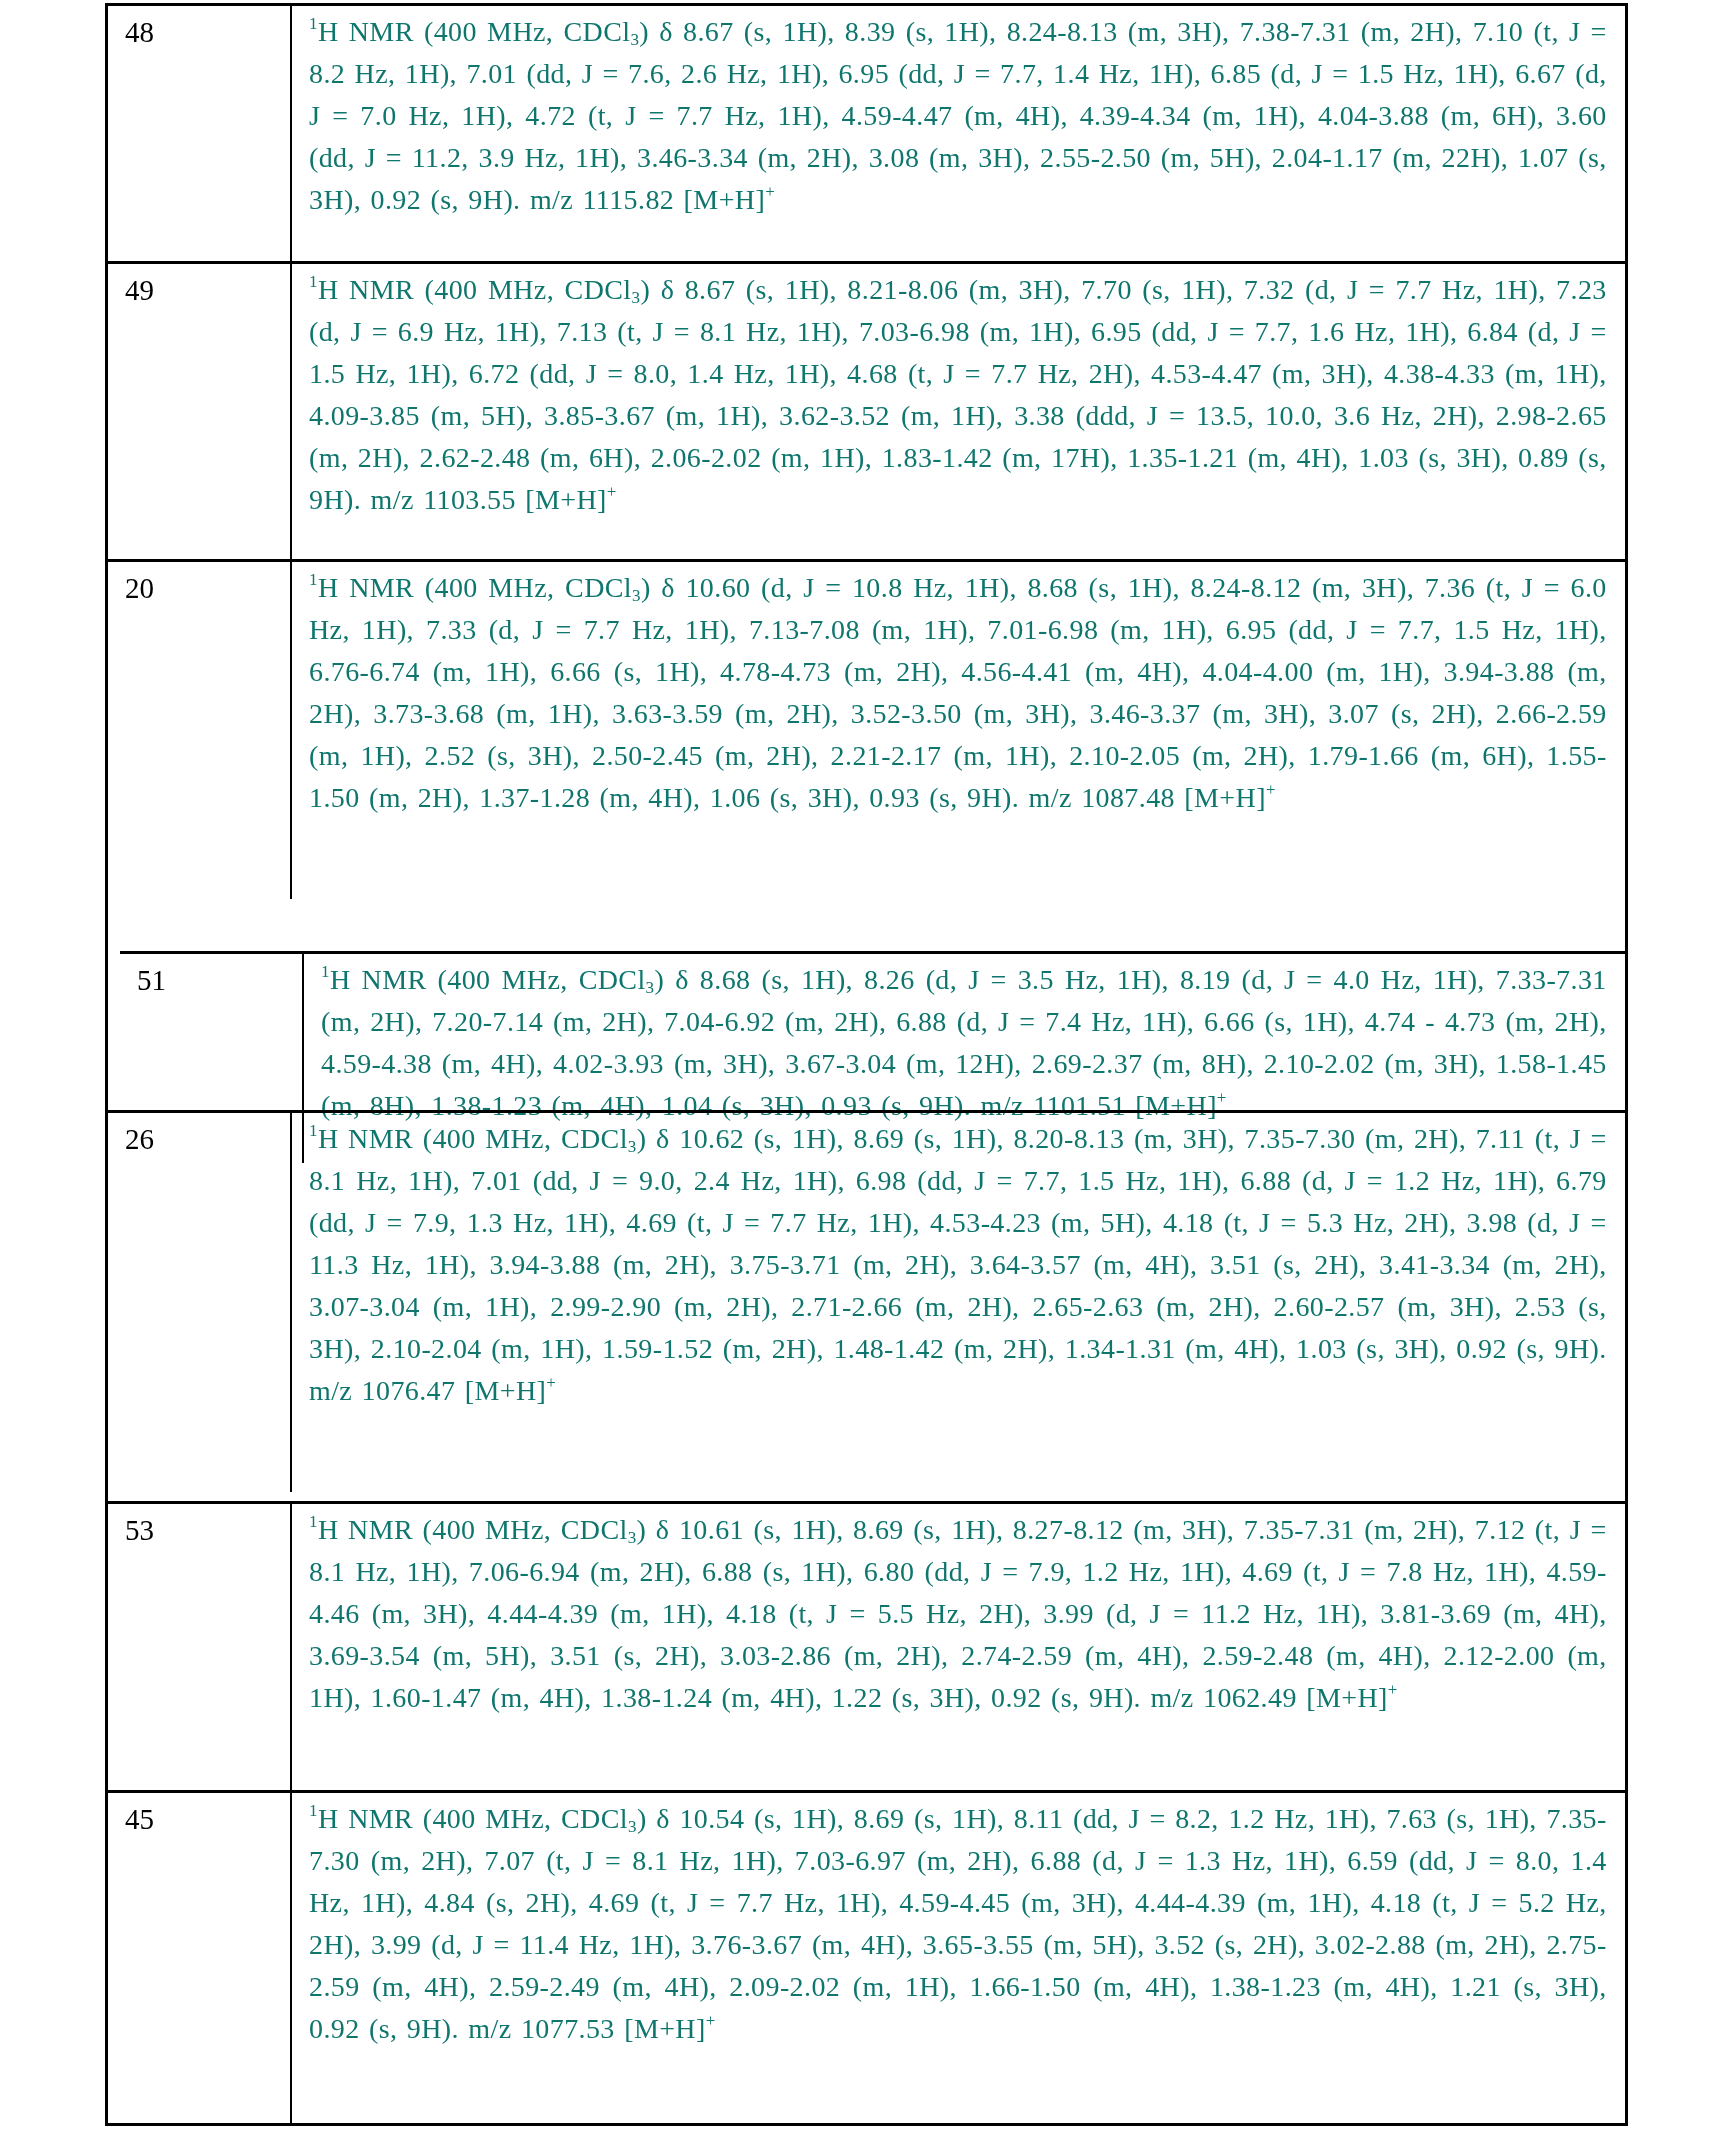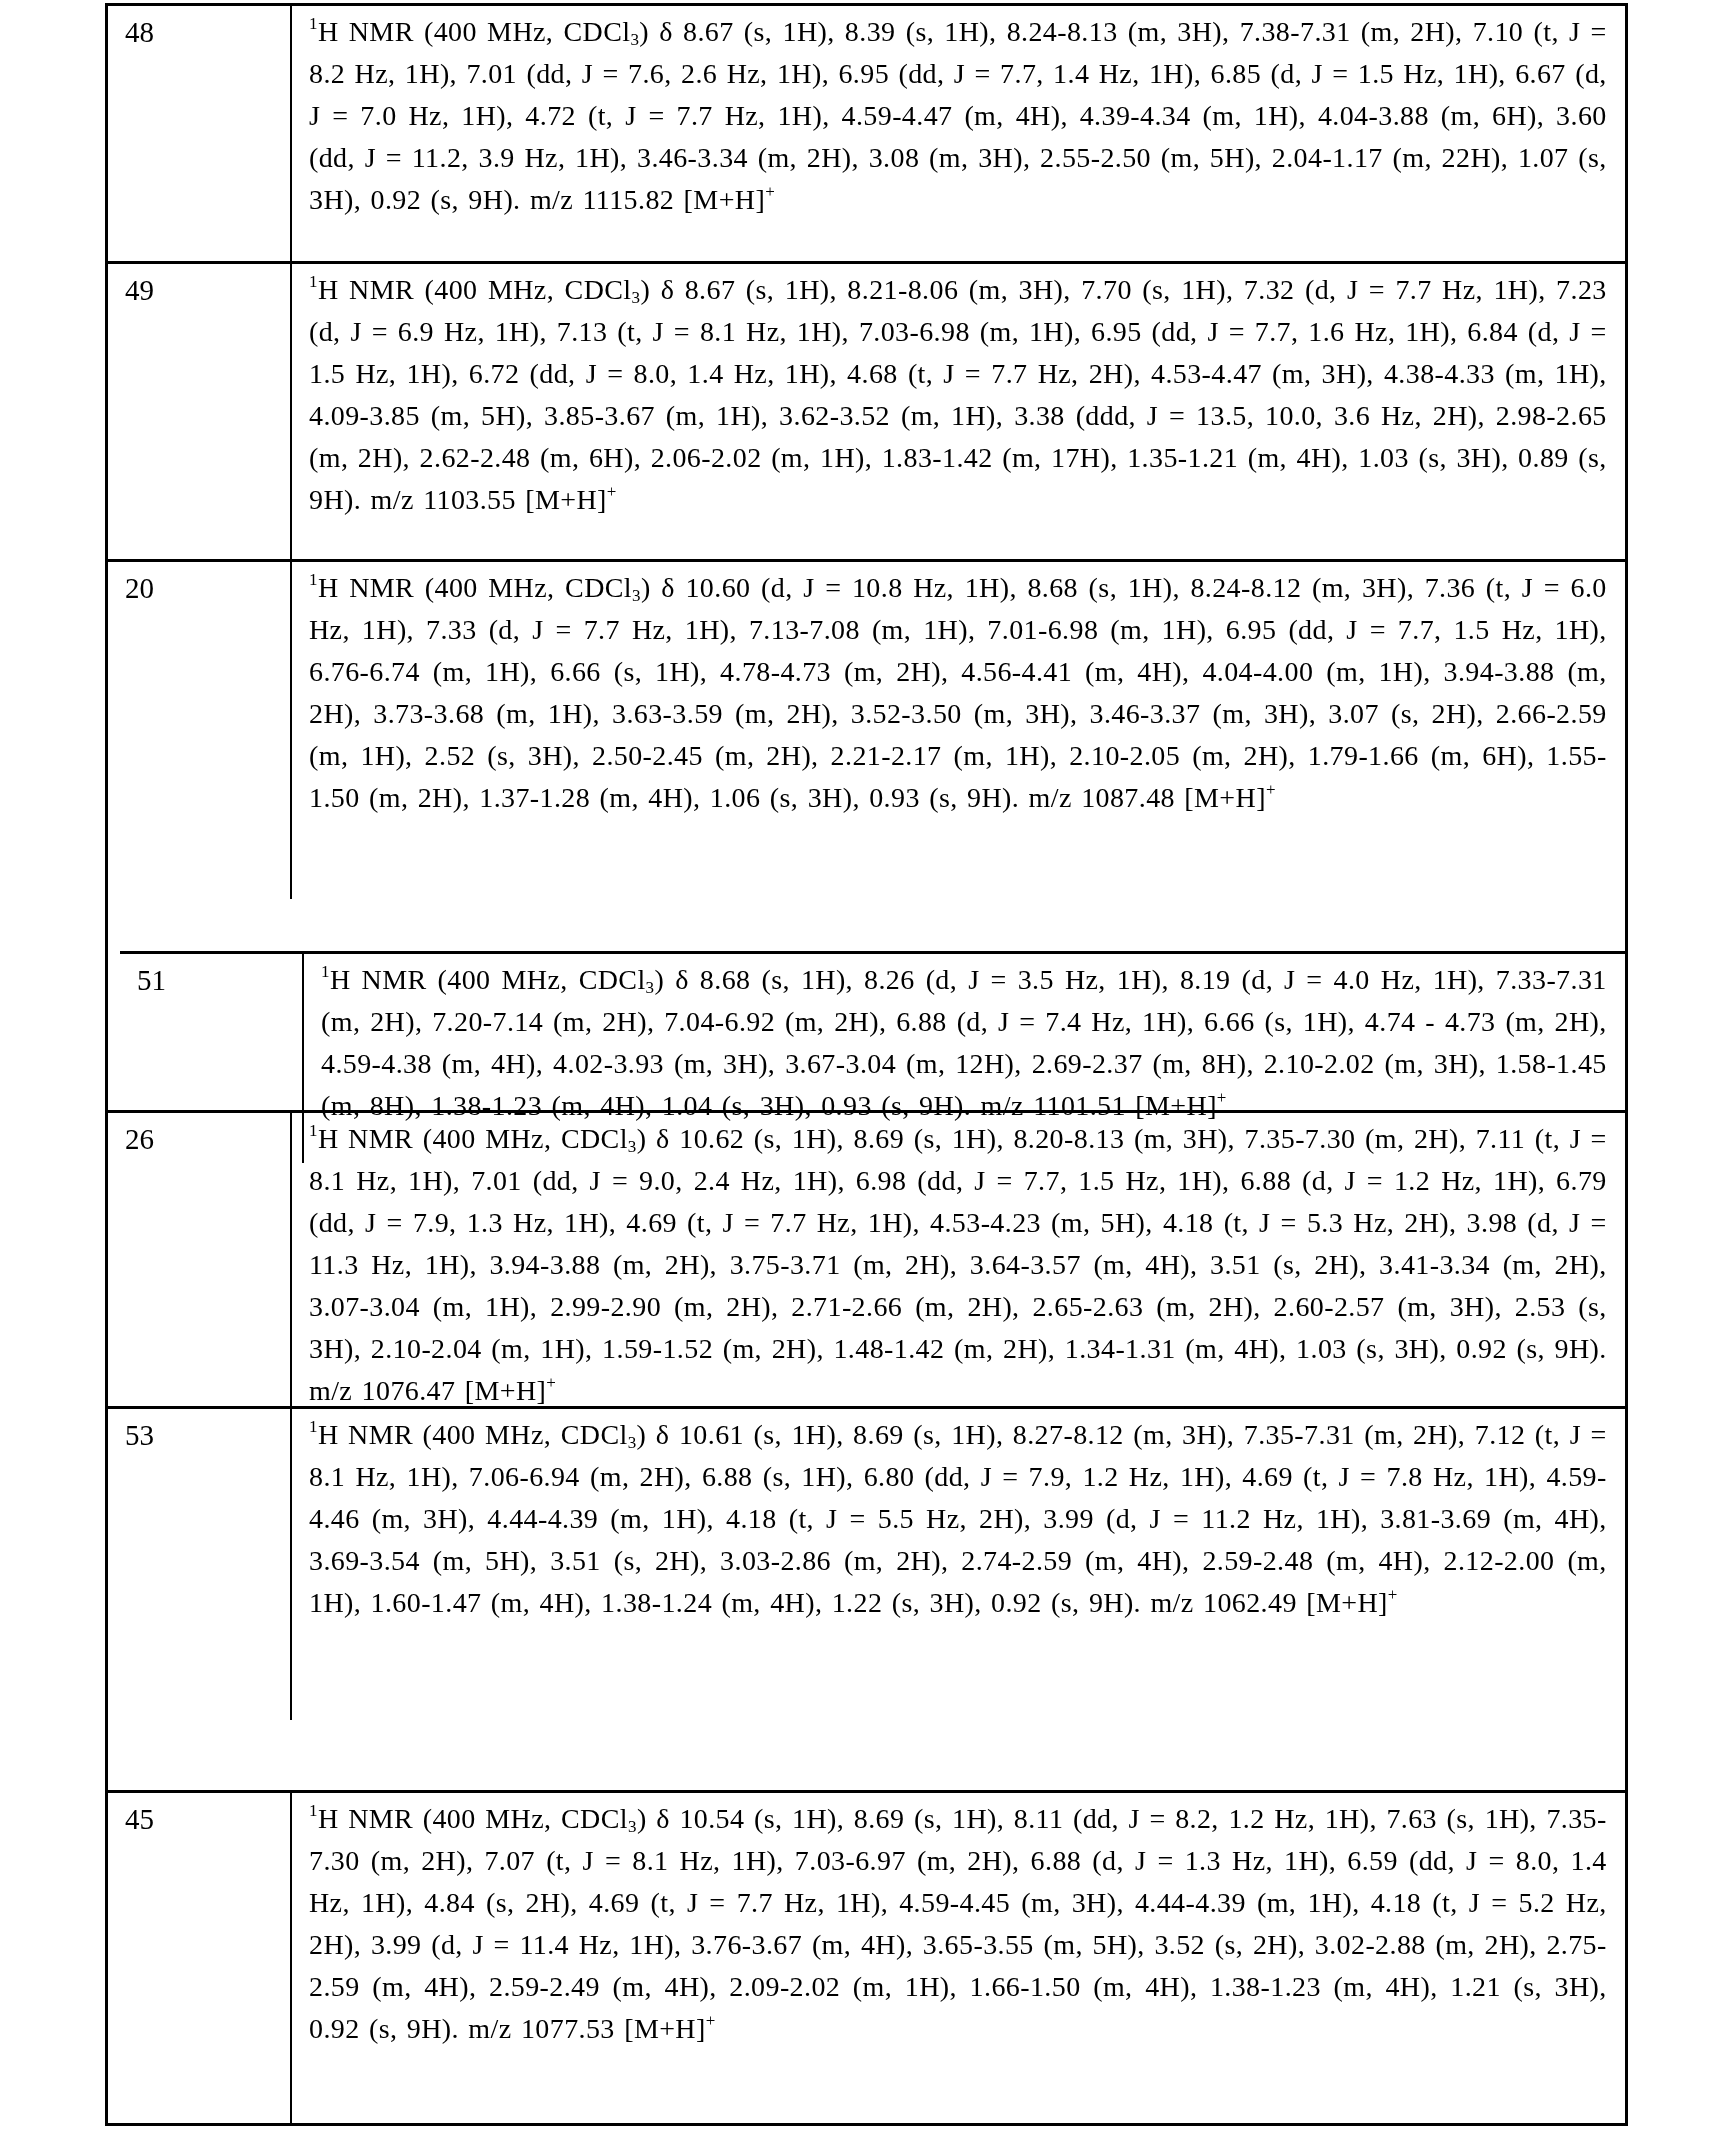--- a/index.html
+++ b/index.html
@@ -13,21 +13,21 @@
   .cell-num {
     position: absolute; left: 0; top: 0; bottom: 0; width: 184px;
     border-right: 2.6px solid #000; box-sizing: border-box;
     font-family: "Liberation Serif", "DejaVu Serif", serif;
     font-size: 29px; line-height: 42px; padding: 5.2px 0 0 17px; color: #000000;
   }
   .cell-data {
     position: absolute; left: 184px; right: 0; top: 0; bottom: 0;
     padding: 5.2px 18.3px 0 17px; box-sizing: border-box;
     font-family: "Liberation Serif", "DejaVu Serif", serif;
-    font-size: 28px; line-height: 42px; color: #000000;
+    font-size: 28px; line-height: 42px; color: #0f766e;
     text-align: justify; word-spacing: 2px; letter-spacing: 0.4px; border-radius: 17px;
   }
   .cell-data sup { font-size: 17px; vertical-align: 11.8px; line-height: 0; }
   .cell-data sub { font-size: 17px; vertical-align: -3.9px; line-height: 0; }
 </style>
 </head>
 <body>
 
 <div class="table">
 
@@ -49,21 +49,21 @@
   <div class="row" style="top:945px;height:212px;margin-left:12px;">
     <div class="cell-num">51</div>
     <div class="cell-data"><sup>1</sup><span>H NMR (400 MHz, CDCl</span><sub>3</sub><span>) δ 8.68 (s, 1H), 8.26 (d, J = 3.5 Hz, 1H), 8.19 (d, J = 4.0 Hz, 1H), 7.33-7.31 (m, 2H), 7.20-7.14 (m, 2H), 7.04-6.92 (m, 2H), 6.88 (d, J = 7.4 Hz, 1H), 6.66 (s, 1H), 4.74 - 4.73 (m, 2H), 4.59-4.38 (m, 4H), 4.02-3.93 (m, 3H), 3.67-3.04 (m, 12H), 2.69-2.37 (m, 8H), 2.10-2.02 (m, 3H), 1.58-1.45 (m, 8H), 1.38-1.23 (m, 4H), 1.04 (s, 3H), 0.93 (s, 9H). m/z 1101.51 [M+H]</span><sup>+</sup></div>
   </div>
 
   <div class="row" style="top:1104px;height:382px;">
     <div class="cell-num">26</div>
     <div class="cell-data"><sup>1</sup><span>H NMR (400 MHz, CDCl</span><sub>3</sub><span>) δ 10.62 (s, 1H), 8.69 (s, 1H), 8.20-8.13 (m, 3H), 7.35-7.30 (m, 2H), 7.11 (t, J = 8.1 Hz, 1H), 7.01 (dd, J = 9.0, 2.4 Hz, 1H), 6.98 (dd, J = 7.7, 1.5 Hz, 1H), 6.88 (d, J = 1.2 Hz, 1H), 6.79 (dd, J = 7.9, 1.3 Hz, 1H), 4.69 (t, J = 7.7 Hz, 1H), 4.53-4.23 (m, 5H), 4.18 (t, J = 5.3 Hz, 2H), 3.98 (d, J = 11.3 Hz, 1H), 3.94-3.88 (m, 2H), 3.75-3.71 (m, 2H), 3.64-3.57 (m, 4H), 3.51 (s, 2H), 3.41-3.34 (m, 2H), 3.07-3.04 (m, 1H), 2.99-2.90 (m, 2H), 2.71-2.66 (m, 2H), 2.65-2.63 (m, 2H), 2.60-2.57 (m, 3H), 2.53 (s, 3H), 2.10-2.04 (m, 1H), 1.59-1.52 (m, 2H), 1.48-1.42 (m, 2H), 1.34-1.31 (m, 4H), 1.03 (s, 3H), 0.92 (s, 9H). m/z 1076.47 [M+H]</span><sup>+</sup></div>
   </div>
 
-  <div class="row" style="top:1400px;height:314px;">
+  <div class="row" style="top:1495px;height:314px;">
     <div class="cell-num">53</div>
     <div class="cell-data"><sup>1</sup><span>H NMR (400 MHz, CDCl</span><sub>3</sub><span>) δ 10.61 (s, 1H), 8.69 (s, 1H), 8.27-8.12 (m, 3H), 7.35-7.31 (m, 2H), 7.12 (t, J = 8.1 Hz, 1H), 7.06-6.94 (m, 2H), 6.88 (s, 1H), 6.80 (dd, J = 7.9, 1.2 Hz, 1H), 4.69 (t, J = 7.8 Hz, 1H), 4.59-4.46 (m, 3H), 4.44-4.39 (m, 1H), 4.18 (t, J = 5.5 Hz, 2H), 3.99 (d, J = 11.2 Hz, 1H), 3.81-3.69 (m, 4H), 3.69-3.54 (m, 5H), 3.51 (s, 2H), 3.03-2.86 (m, 2H), 2.74-2.59 (m, 4H), 2.59-2.48 (m, 4H), 2.12-2.00 (m, 1H), 1.60-1.47 (m, 4H), 1.38-1.24 (m, 4H), 1.22 (s, 3H), 0.92 (s, 9H). m/z 1062.49 [M+H]</span><sup>+</sup></div>
   </div>
 
   <div class="row" style="top:1784px;height:336px;">
     <div class="cell-num">45</div>
     <div class="cell-data"><sup>1</sup><span>H NMR (400 MHz, CDCl</span><sub>3</sub><span>) δ 10.54 (s, 1H), 8.69 (s, 1H), 8.11 (dd, J = 8.2, 1.2 Hz, 1H), 7.63 (s, 1H), 7.35-7.30 (m, 2H), 7.07 (t, J = 8.1 Hz, 1H), 7.03-6.97 (m, 2H), 6.88 (d, J = 1.3 Hz, 1H), 6.59 (dd, J = 8.0, 1.4 Hz, 1H), 4.84 (s, 2H), 4.69 (t, J = 7.7 Hz, 1H), 4.59-4.45 (m, 3H), 4.44-4.39 (m, 1H), 4.18 (t, J = 5.2 Hz, 2H), 3.99 (d, J = 11.4 Hz, 1H), 3.76-3.67 (m, 4H), 3.65-3.55 (m, 5H), 3.52 (s, 2H), 3.02-2.88 (m, 2H), 2.75-2.59 (m, 4H), 2.59-2.49 (m, 4H), 2.09-2.02 (m, 1H), 1.66-1.50 (m, 4H), 1.38-1.23 (m, 4H), 1.21 (s, 3H), 0.92 (s, 9H). m/z 1077.53 [M+H]</span><sup>+</sup></div>
   </div>
 
 </div>

